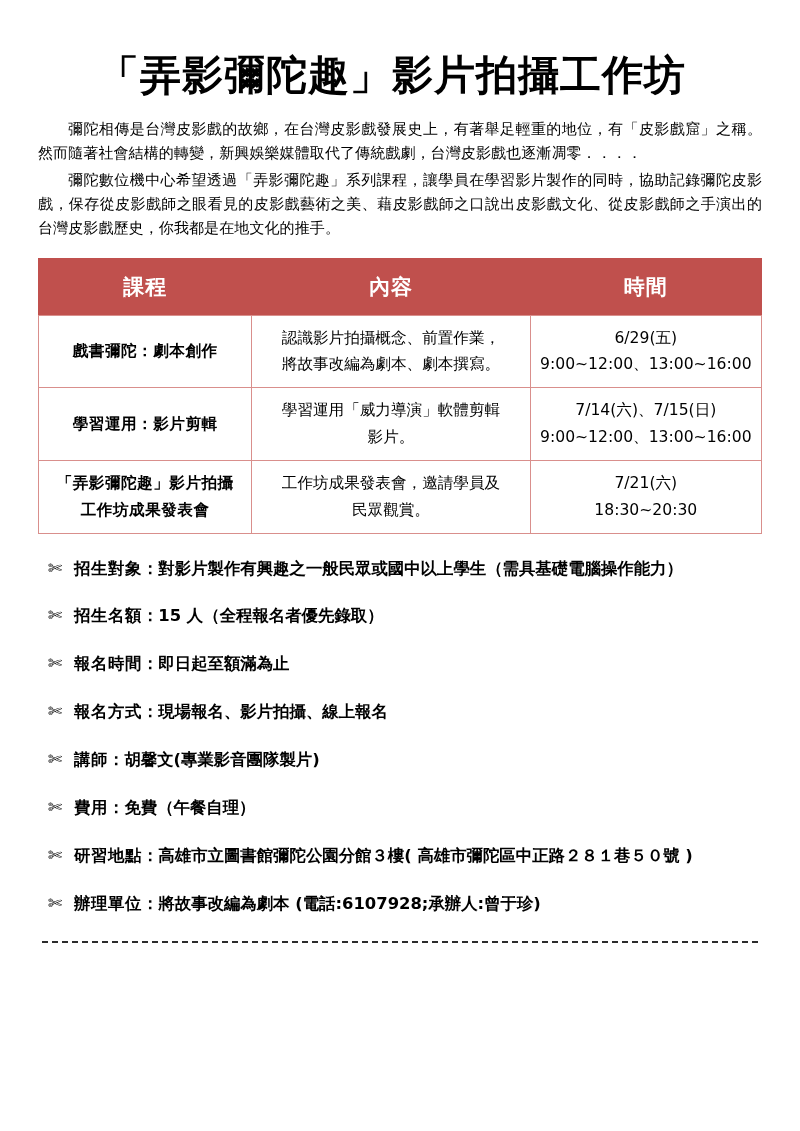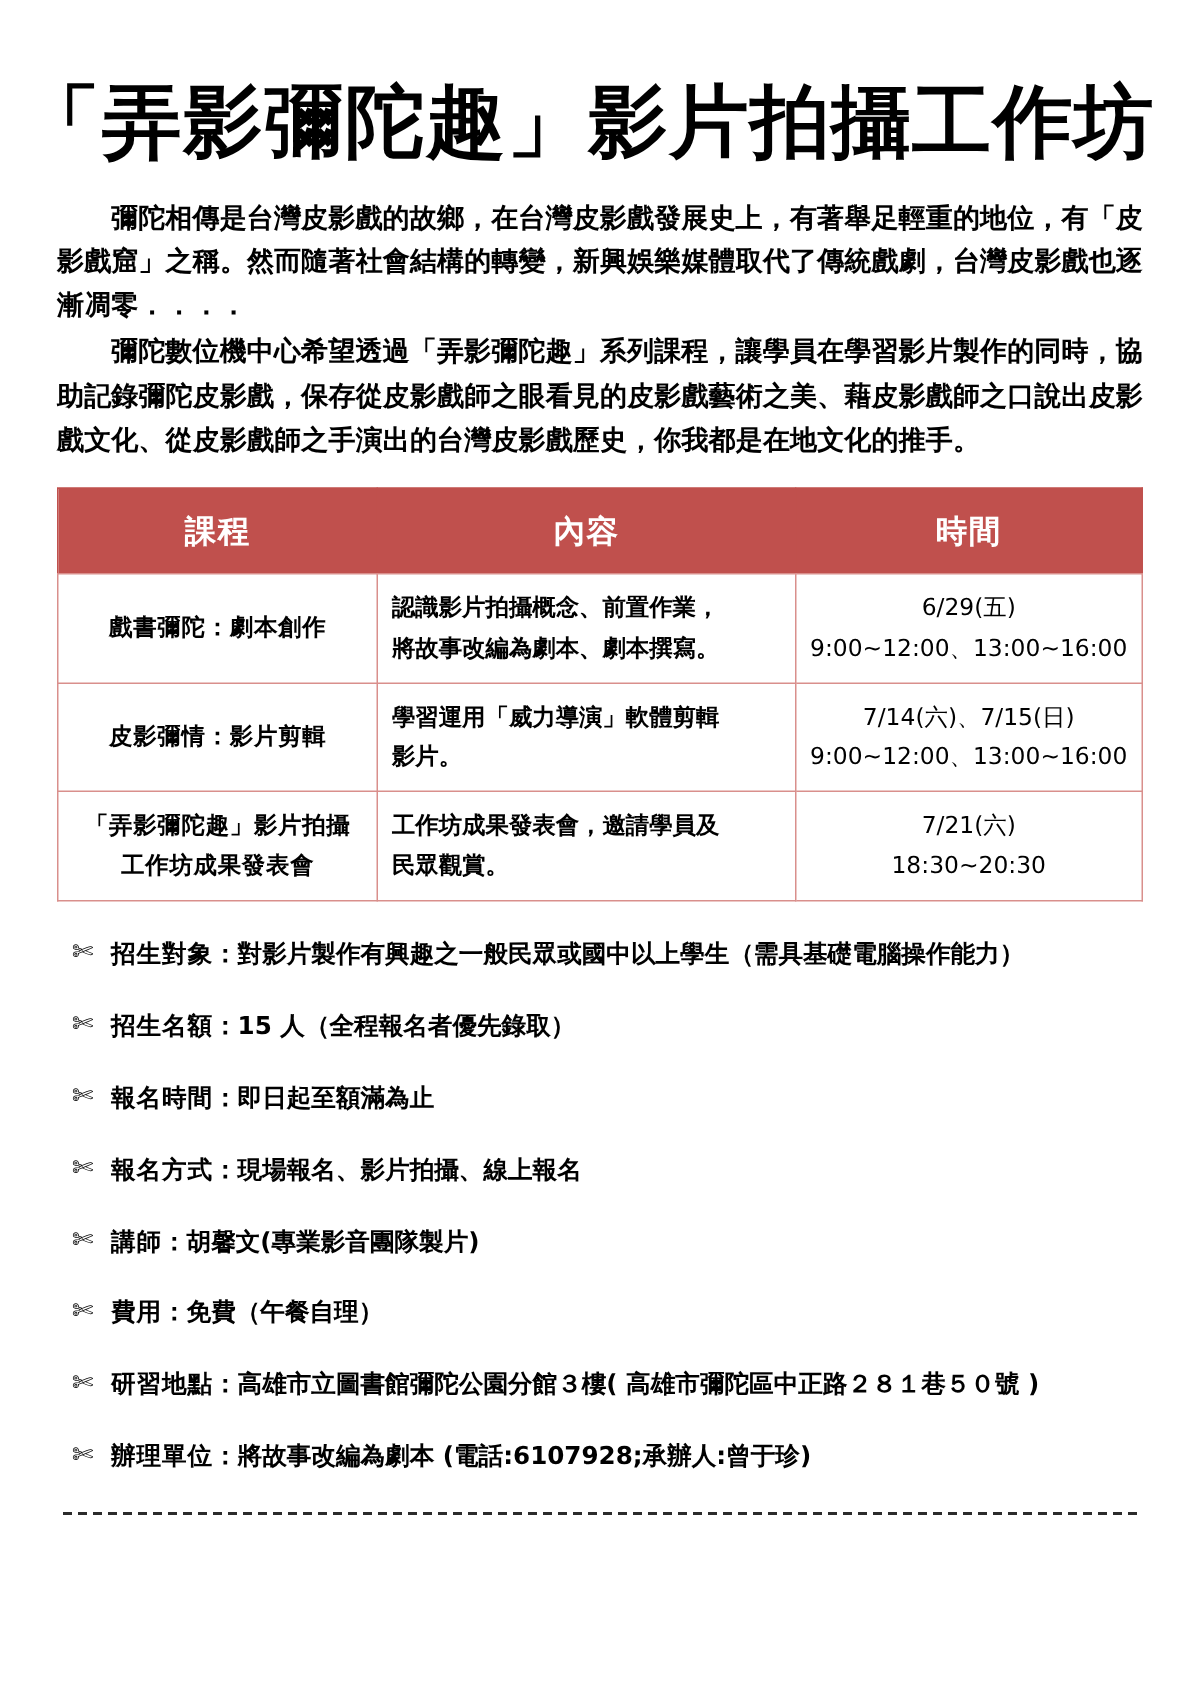--- a/index.html
+++ b/index.html
@@ -23,40 +23,40 @@
     box-sizing: border-box;
     padding: 0;
     background: #fff;
   }
 
   
   .doc-title {
     margin: 0;
     padding: 52px 16px 0 0;
     text-align: center;
-    font-size: 53px;
+    font-size: 41px;
     line-height: 1.15;
     font-weight: 700;
     letter-spacing: 1px;
     color: #000;
   }
 
   
   .body-block {
     margin: 18px 0 0 0;
     padding: 0 38px 0 38px;
   }
   .para {
     margin: 0 0 2px 0;
-    font-size: 18px;
+    font-size: 15px;
     line-height: 1.62;
     text-align: justify;
     text-indent: 2em;
     letter-spacing: 0.1px;
-    font-weight: 700;
+    font-weight: 400;
   }
 
   
   .schedule-wrap {
     padding: 0 38px;
     margin-top: 17px;
   }
   table.schedule {
     width: 100%;
     border-collapse: collapse;
@@ -88,23 +88,23 @@
     padding: 9px 9px;
     vertical-align: middle;
     color: #000;
   }
   td.col-course {
     text-align: center;
     font-weight: 700;
     letter-spacing: 0.5px;
   }
   td.col-content {
-    text-align: left;
+    text-align: center;
     padding-left: 11px;
-    font-weight: 700;
+    font-weight: 400;
   }
   td.col-time {
     text-align: center;
     font-weight: 500;
   }
   .cell-line { display: block; white-space: nowrap; }
   td.col-content .cell-line { white-space: normal; }
 
   
   .info-list {
@@ -183,21 +183,21 @@
             <span class="cell-line">將故事改編為劇本、劇本撰寫。</span>
           </td>
           <td class="col-time">
             <span class="cell-line">6/29(五)</span>
             <span class="cell-line">9:00~12:00、13:00~16:00</span>
           </td>
         </tr>
 
 
         <tr>
-          <td class="col-course">皮影彌情：影片剪輯</td>
+          <td class="col-course">學習運用：影片剪輯</td>
           <td class="col-content">
             <span class="cell-line">學習運用「威力導演」軟體剪輯</span>
             <span class="cell-line">影片。</span>
           </td>
           <td class="col-time">
             <span class="cell-line">7/14(六)、7/15(日)</span>
             <span class="cell-line">9:00~12:00、13:00~16:00</span>
           </td>
         </tr>
 

